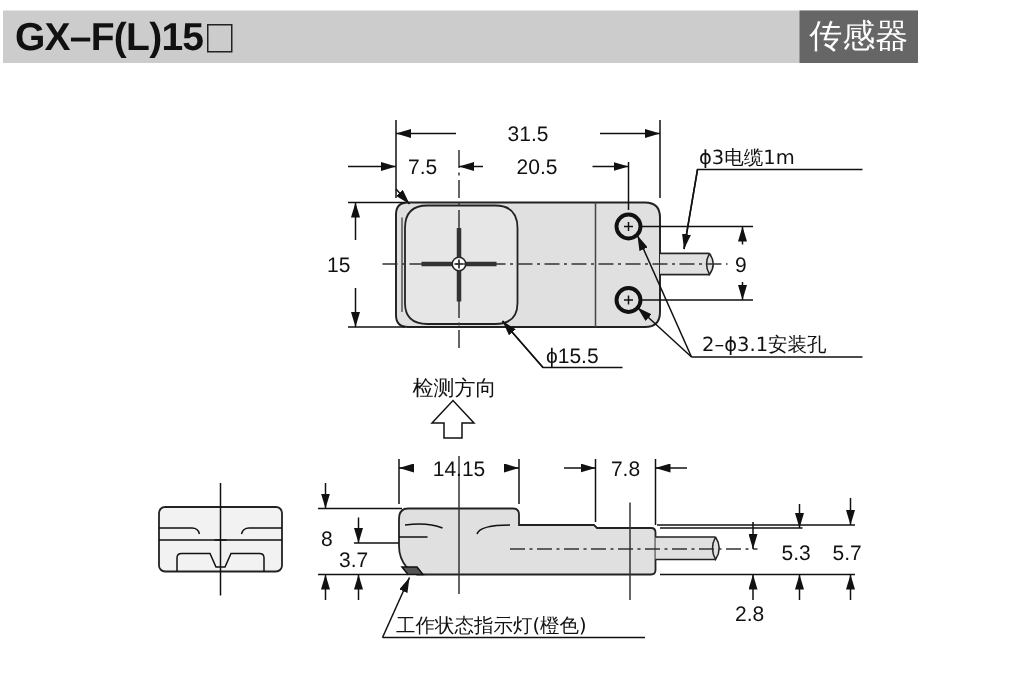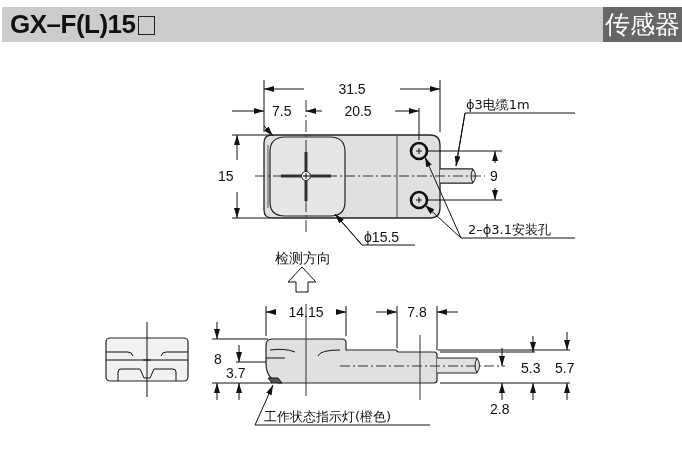--- a/index.html
+++ b/index.html
@@ -1,20 +1,20 @@
 <!DOCTYPE html>
 <html><head>
   <meta charset="utf-8">
   <style>
     html, body { margin: 0; padding: 0; background: #ffffff; }
     body { width: 682px; height: 454px; position: relative; overflow: hidden; font-family: "Liberation Sans", sans-serif; }
-    .header { position: absolute; left: 2px; top: 7px; width: 680px; height: 35px; background: #cccccc; }
+    .header { position: absolute; left: 2px; top: 7px; width: 610px; height: 35px; background: #cccccc; }
     .title { position: absolute; left: 8px; top: 2px; font-size: 26px; font-weight: bold; color: #111; letter-spacing: -0.5px; line-height: 31px; font-family: "Liberation Sans", sans-serif; }
     .title-box { display: inline-block; width: 17px; height: 19px; border: 1.6px solid #222; vertical-align: -2px; margin-left: 2px; box-sizing: border-box; }
-    .badge { position: absolute; right: 0; top: 0; width: 79px; height: 35px; background: #666666; color: #ffffff; font-size: 25px; text-align: center; line-height: 35px; font-family: "DejaVu Sans", sans-serif; }
+    .badge { position: absolute; right: 0; top: 0; width: 79px; height: 35px; background: #666666; color: #ffffff; font-size: 22px; text-align: center; line-height: 35px; font-family: "DejaVu Sans", sans-serif; }
     svg { position: absolute; left: 0; top: 0; }
     svg text { font-family: "Liberation Sans", sans-serif; fill: #111; }
     svg .cjk { font-family: "DejaVu Sans", sans-serif; }
   </style>
 </head>
 <body>
 
 <div class="header">
   <div class="title"><span>GX–F(L)15</span><span class="title-box"></span></div>
   <div class="badge">传感器</div>

